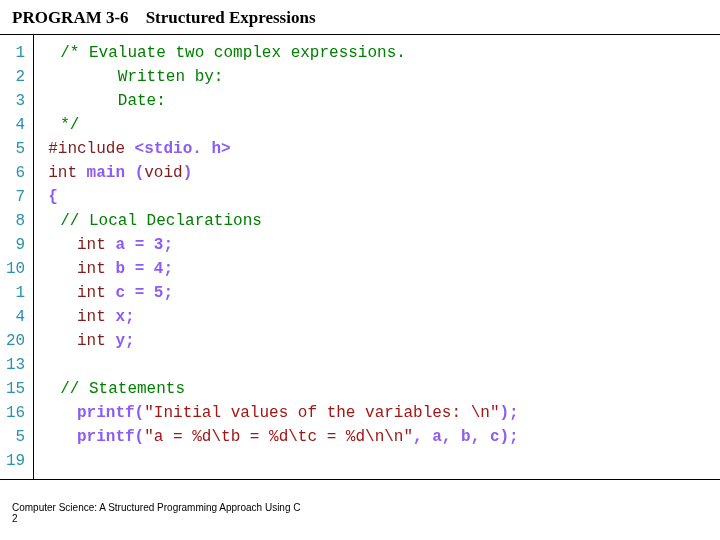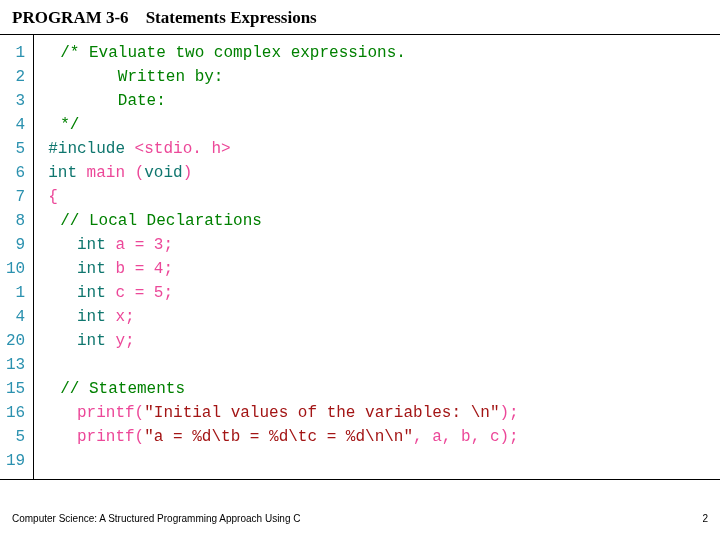--- a/index.html
+++ b/index.html
@@ -35,42 +35,43 @@
     padding: 6px 8px 6px 6px;
     text-align: right;
     color: #2b91af;
     min-width: 34px;
   }
   .code {
     padding: 6px 10px 6px 14px;
     white-space: pre;
   }
   .c-comment { color: #008000; margin-left: 12px; }
-  .c-keyword { color: #0f766e; text-align: right; }
+  .c-keyword { color: #7f1d1d; text-align: right; }
   .c-string  { color: #a31515; }
-  .c-plain   { color: #ec4899; }
+  .c-plain   { color: #8b5cf6; font-weight: bold; }
   .footer {
     position: absolute;
     bottom: 16px;
     left: 12px;
     right: 12px;
     display: flex;
     justify-content: space-between;
     font-family: Arial, sans-serif;
     font-size: 10px;
     color: #000;
+    flex-direction: column;
   }
 </style>
 </head>
 <body>
 
 <div class="header">
   <span class="prog">PROGRAM 3-6</span>
   <span>&nbsp;&nbsp;</span>
-  <span class="title">Statements Expressions</span>
+  <span class="title">Structured Expressions</span>
 </div>
 
 <div class="code-area">
   <div class="gutter" id="gutter">
       <div>1</div>
       <div>2</div>
       <div>3</div>
       <div>4</div>
       <div>5</div>
       <div>6</div>

